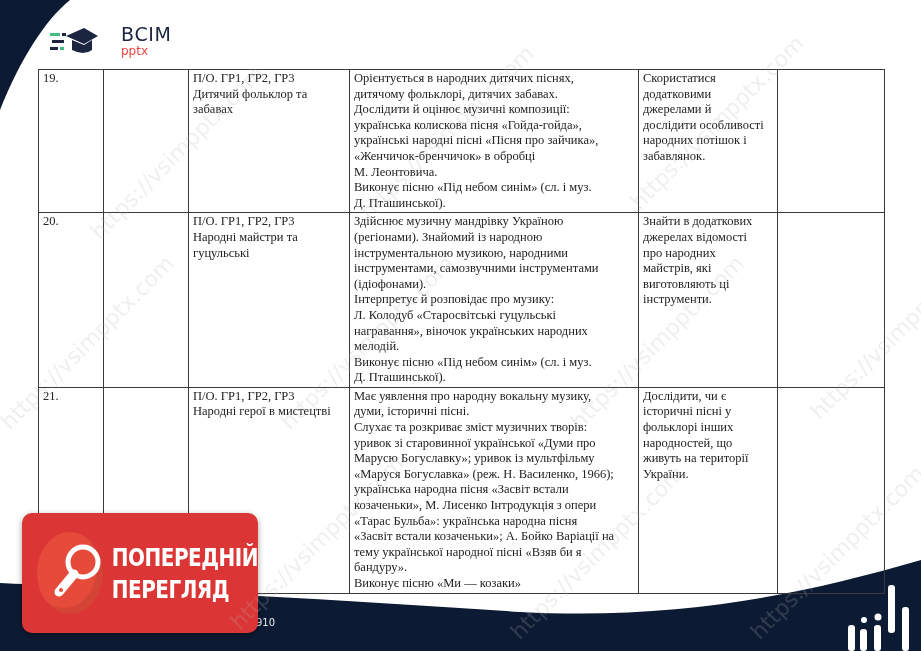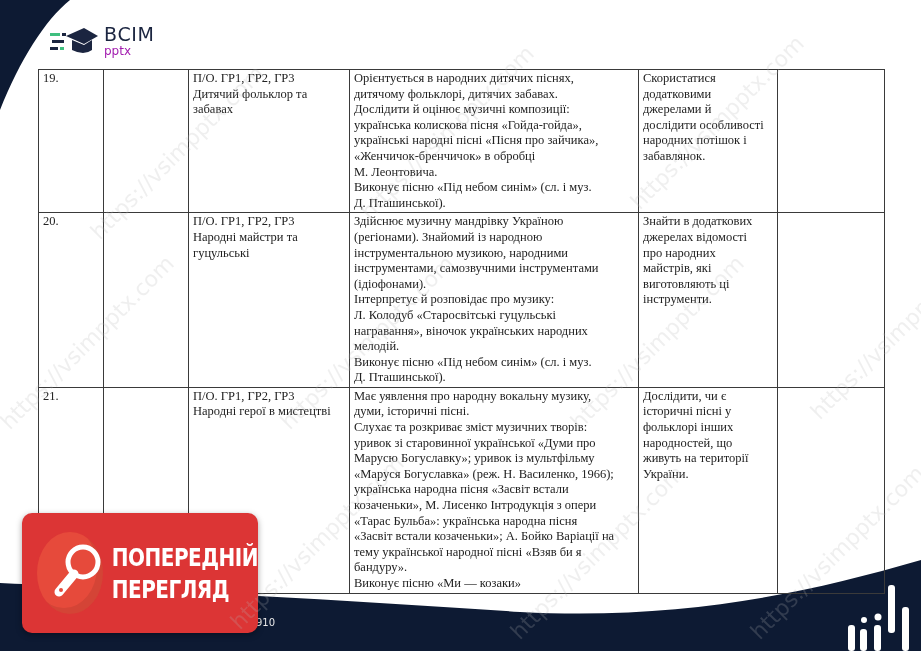--- a/index.html
+++ b/index.html
@@ -1,21 +1,21 @@
 <!DOCTYPE html>
 <html><head>
 <meta charset="utf-8">
 <style>
   html, body { margin:0; padding:0; }
   body { width:921px; height:651px; position:relative; overflow:hidden; background:#ffffff; font-family:"Liberation Serif", serif; color:#222; }
   .bg-top-left { position:absolute; left:0; top:0; width:921px; height:651px; pointer-events:none; }
-  .logo { position:absolute; left:48px; top:24px; display:flex; align-items:center; gap:6px; }
+  .logo { position:absolute; left:48px; top:24px; display:flex; align-items:center; gap:23px; }
   .logo-text { display:flex; flex-direction:column; line-height:1; }
   .logo-brand { font-family:"DejaVu Sans", sans-serif; font-size:19px; color:#1b2540; letter-spacing:0.5px; }
-  .logo-sub { font-family:"DejaVu Sans", sans-serif; font-size:12px; color:#a21caf; margin-top:1px; }
+  .logo-sub { font-family:"DejaVu Sans", sans-serif; font-size:12px; color:#ef4444; margin-top:1px; }
 
   table.plan { position:absolute; left:38px; top:69px; border-collapse:collapse; font-size:12.5px; line-height:15.6px; }
   table.plan td { border:1px solid #3a3a3a; vertical-align:top; padding:1px 3px 1px 4px; }
   td.num { width:57px; padding-left:12px; }
   td.empty { width:77px; }
   td.topic { width:153px; }
   td.desc { width:281px; }
   td.task { width:131px; }
   td.extra { width:99px; }
   .line { display:block; }

